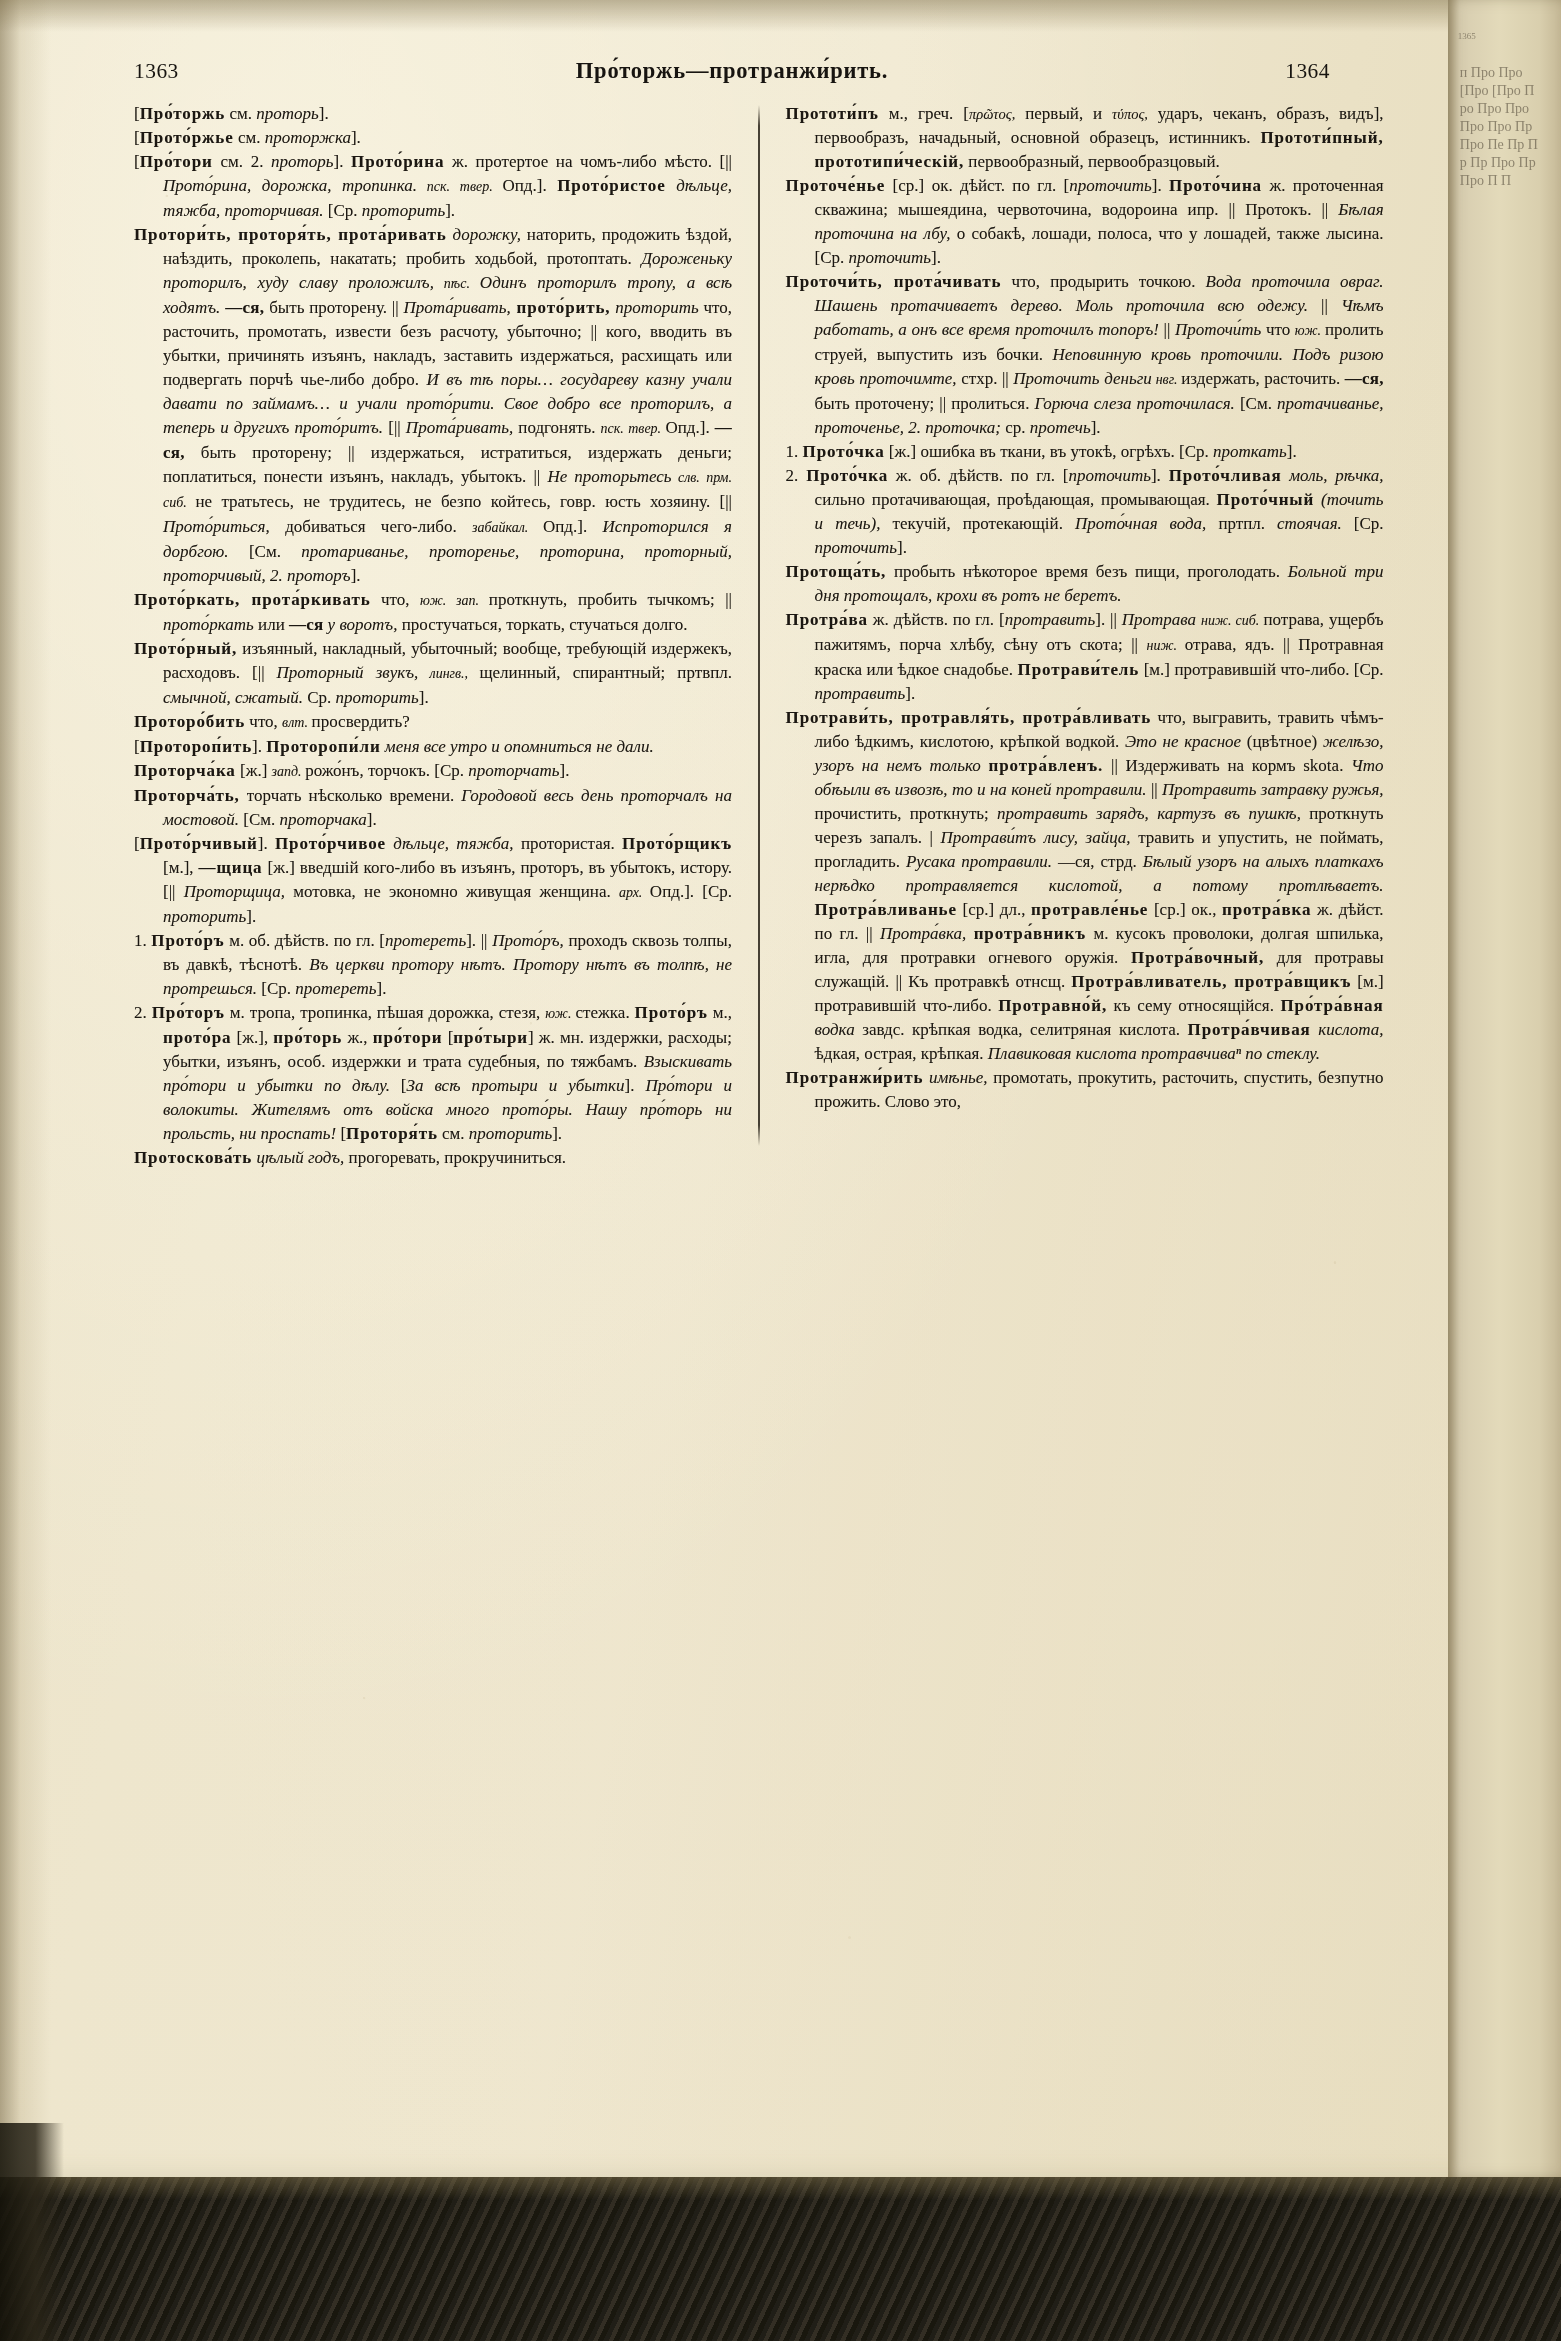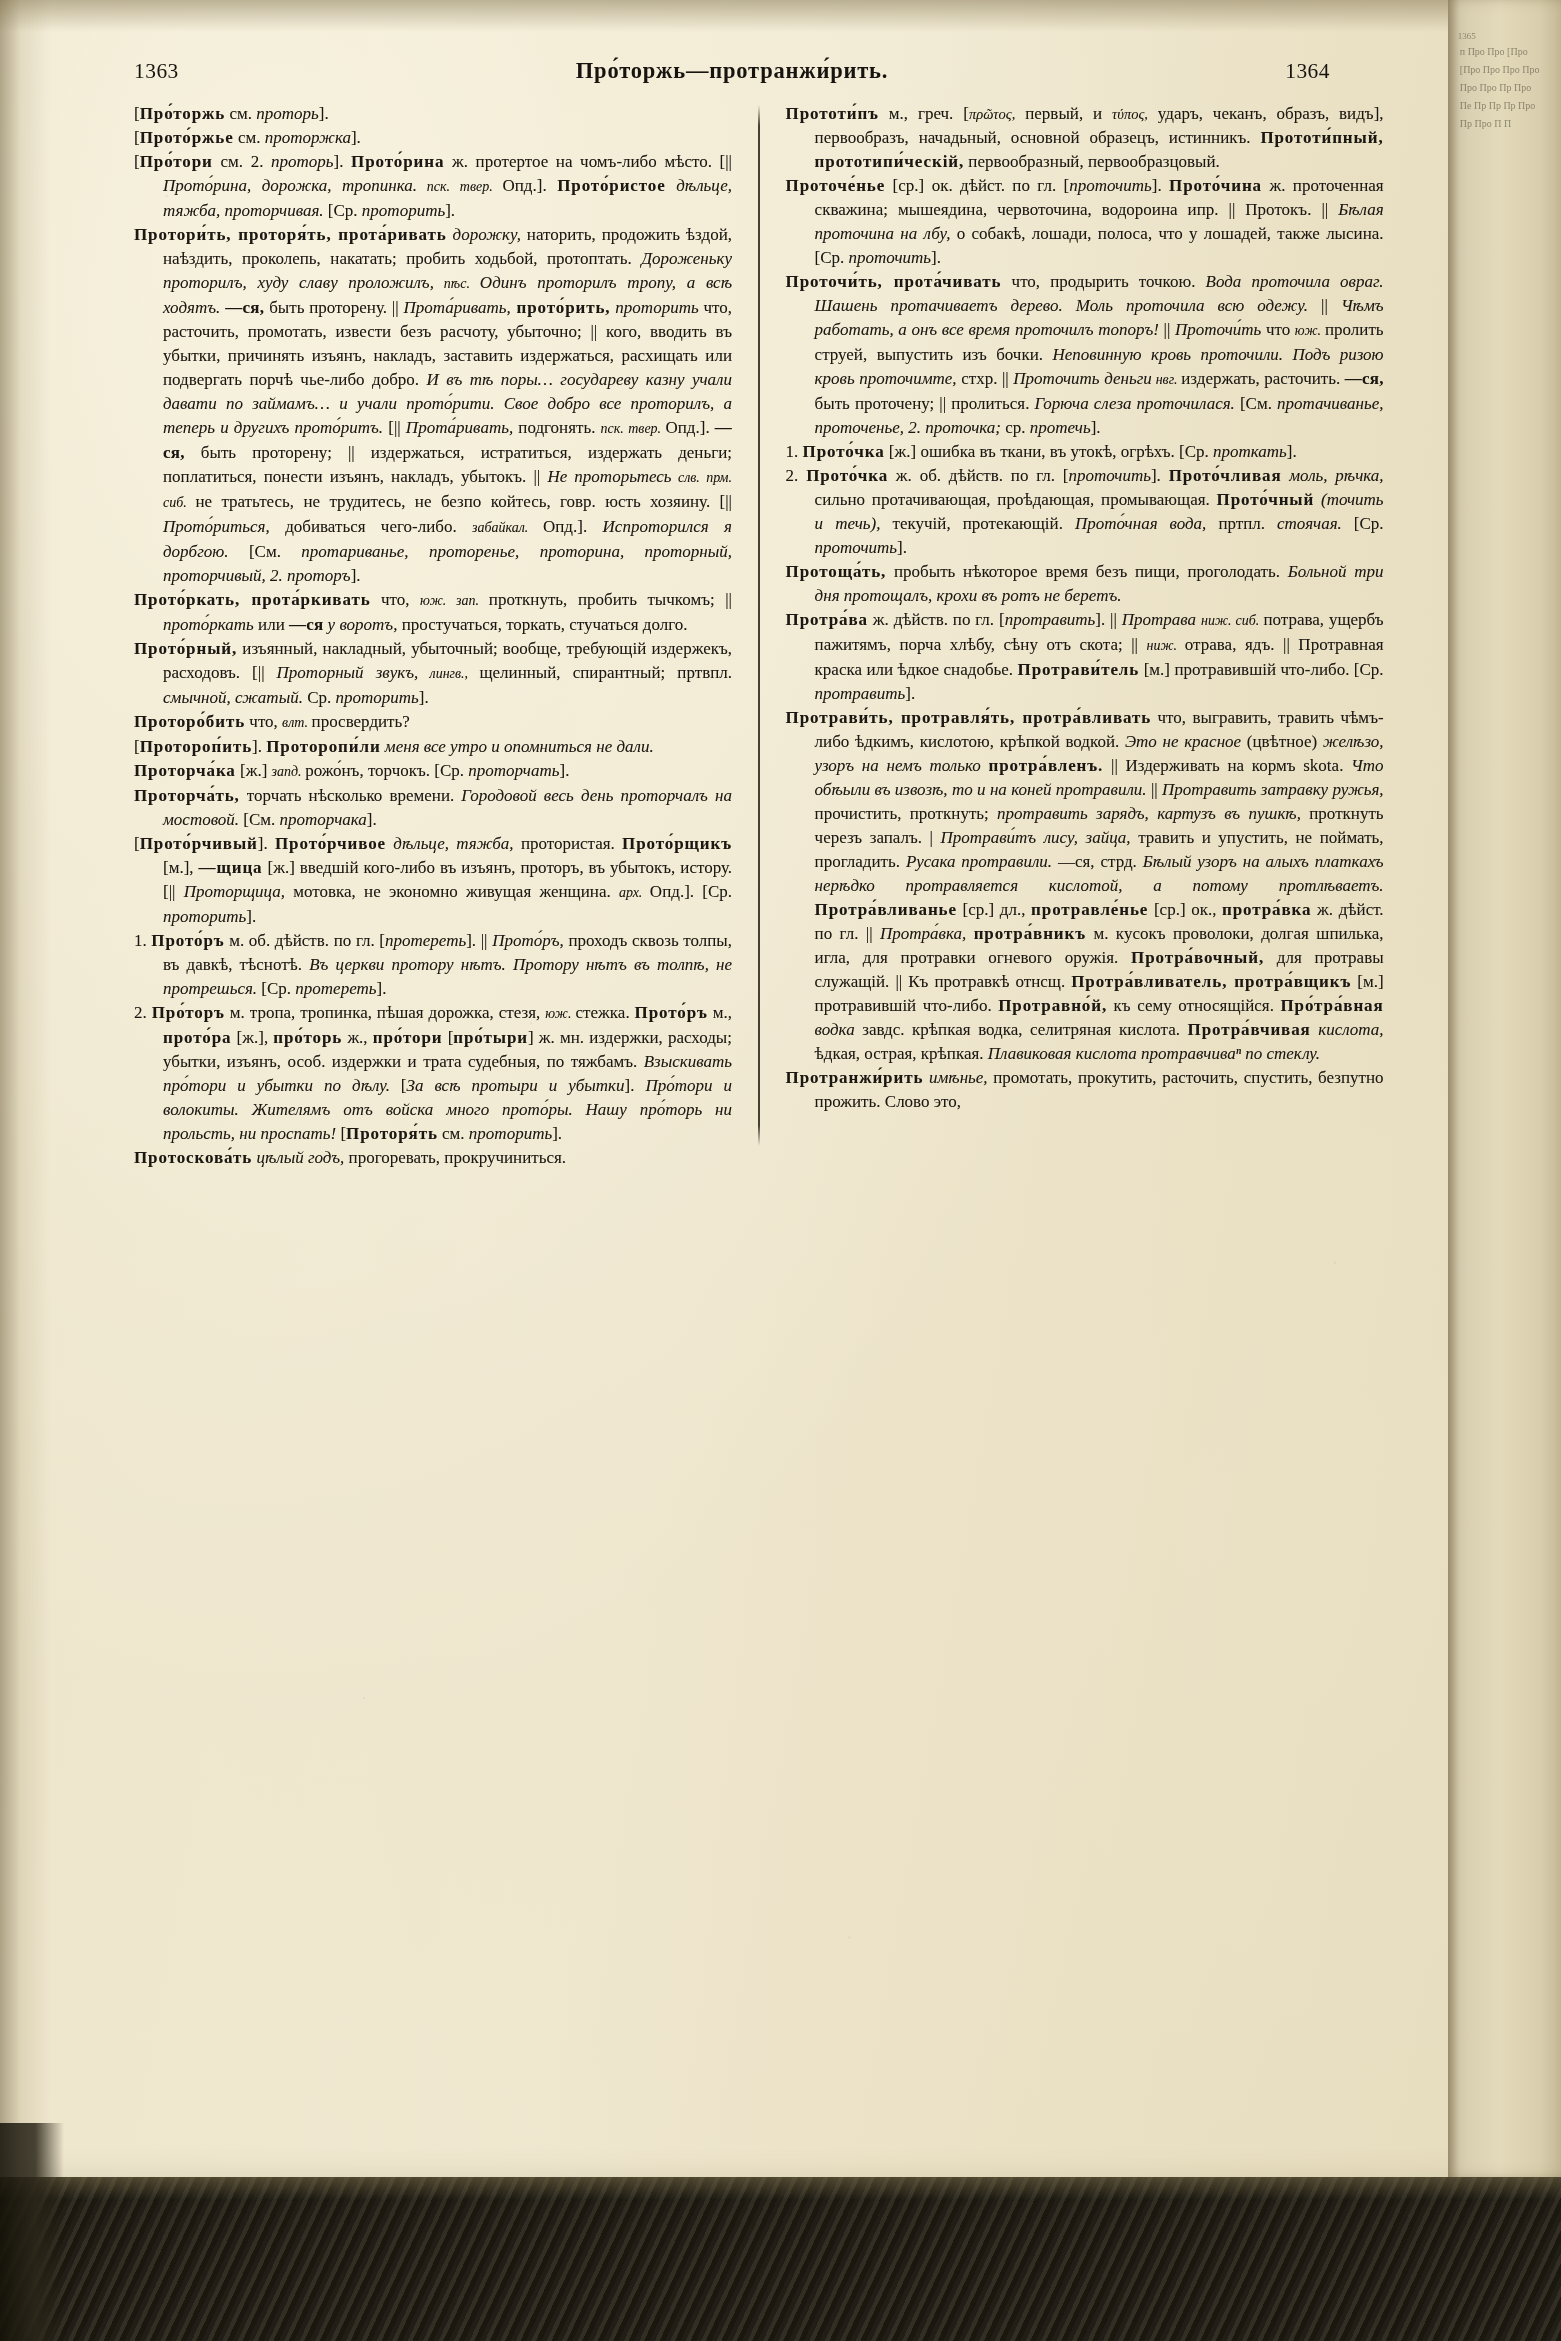--- a/index.html
+++ b/index.html
@@ -39,22 +39,22 @@
   }
 
   
   #adjacent-page{
     position:absolute;left:1448px;top:0;width:114px;height:2177px;
     background:linear-gradient(90deg,#b5a887 0%, #d7cdb0 10%, #e3daba 45%, #d9cfae 80%, #c4b795 100%);
     box-shadow: inset 6.4px 0 16px -5.4px rgba(90,76,44,.55);
     overflow:hidden;
   }
   #adjacent-page .ghost-col{
-    position:absolute;left:11.8px;top:43px;width:80px;
-    font-size:10px;line-height:18px;color:#5a5140;opacity:.62;
+    position:absolute;left:11.8px;top:64px;width:80px;
+    font-size:14px;line-height:18px;color:#5a5140;opacity:.62;
     font-family:"Liberation Serif", serif;
     word-break:break-all;
   }
   #adjacent-page .ghost-num{
     position:absolute;left:9.7px;top:31px;font-size:9px;color:#5a5140;opacity:.6;
   }
 
   
   #scanbed{
     position:absolute;left:0;top:2177px;width:1561px;height:165px;

